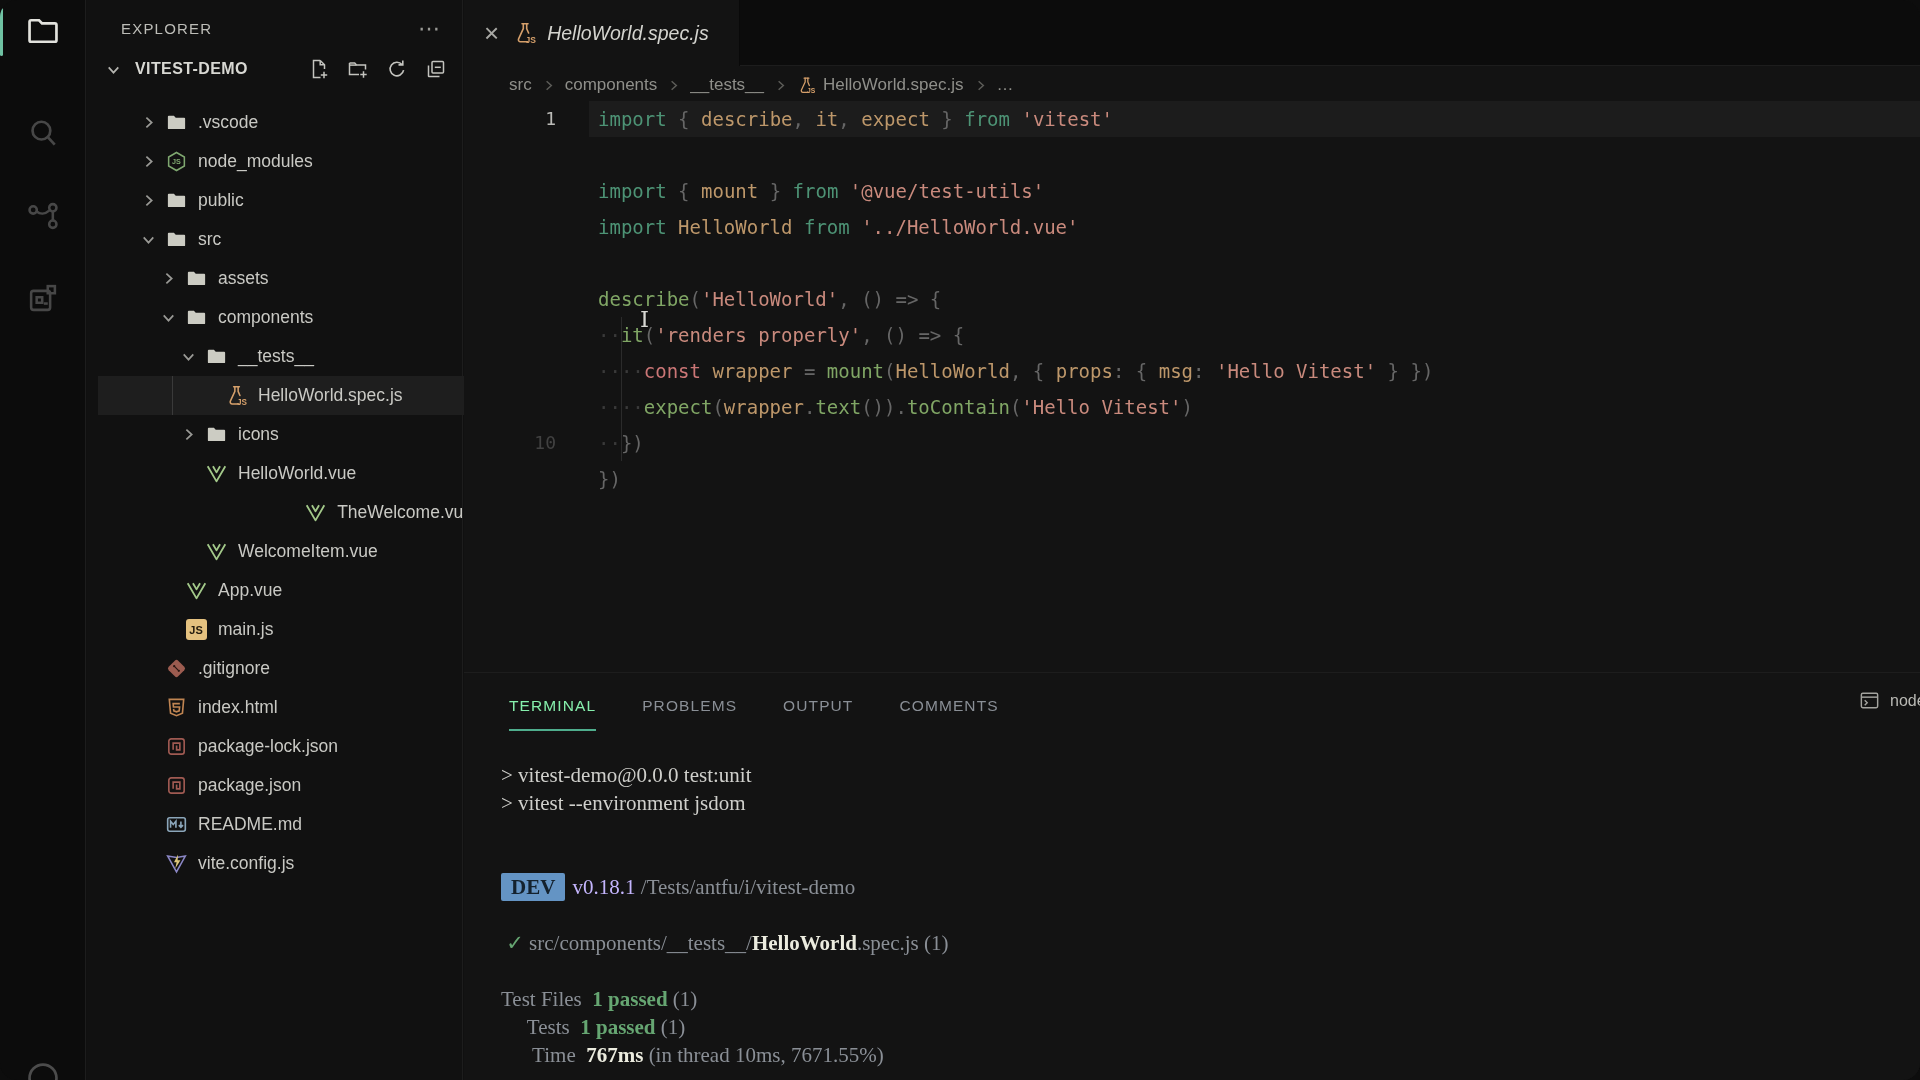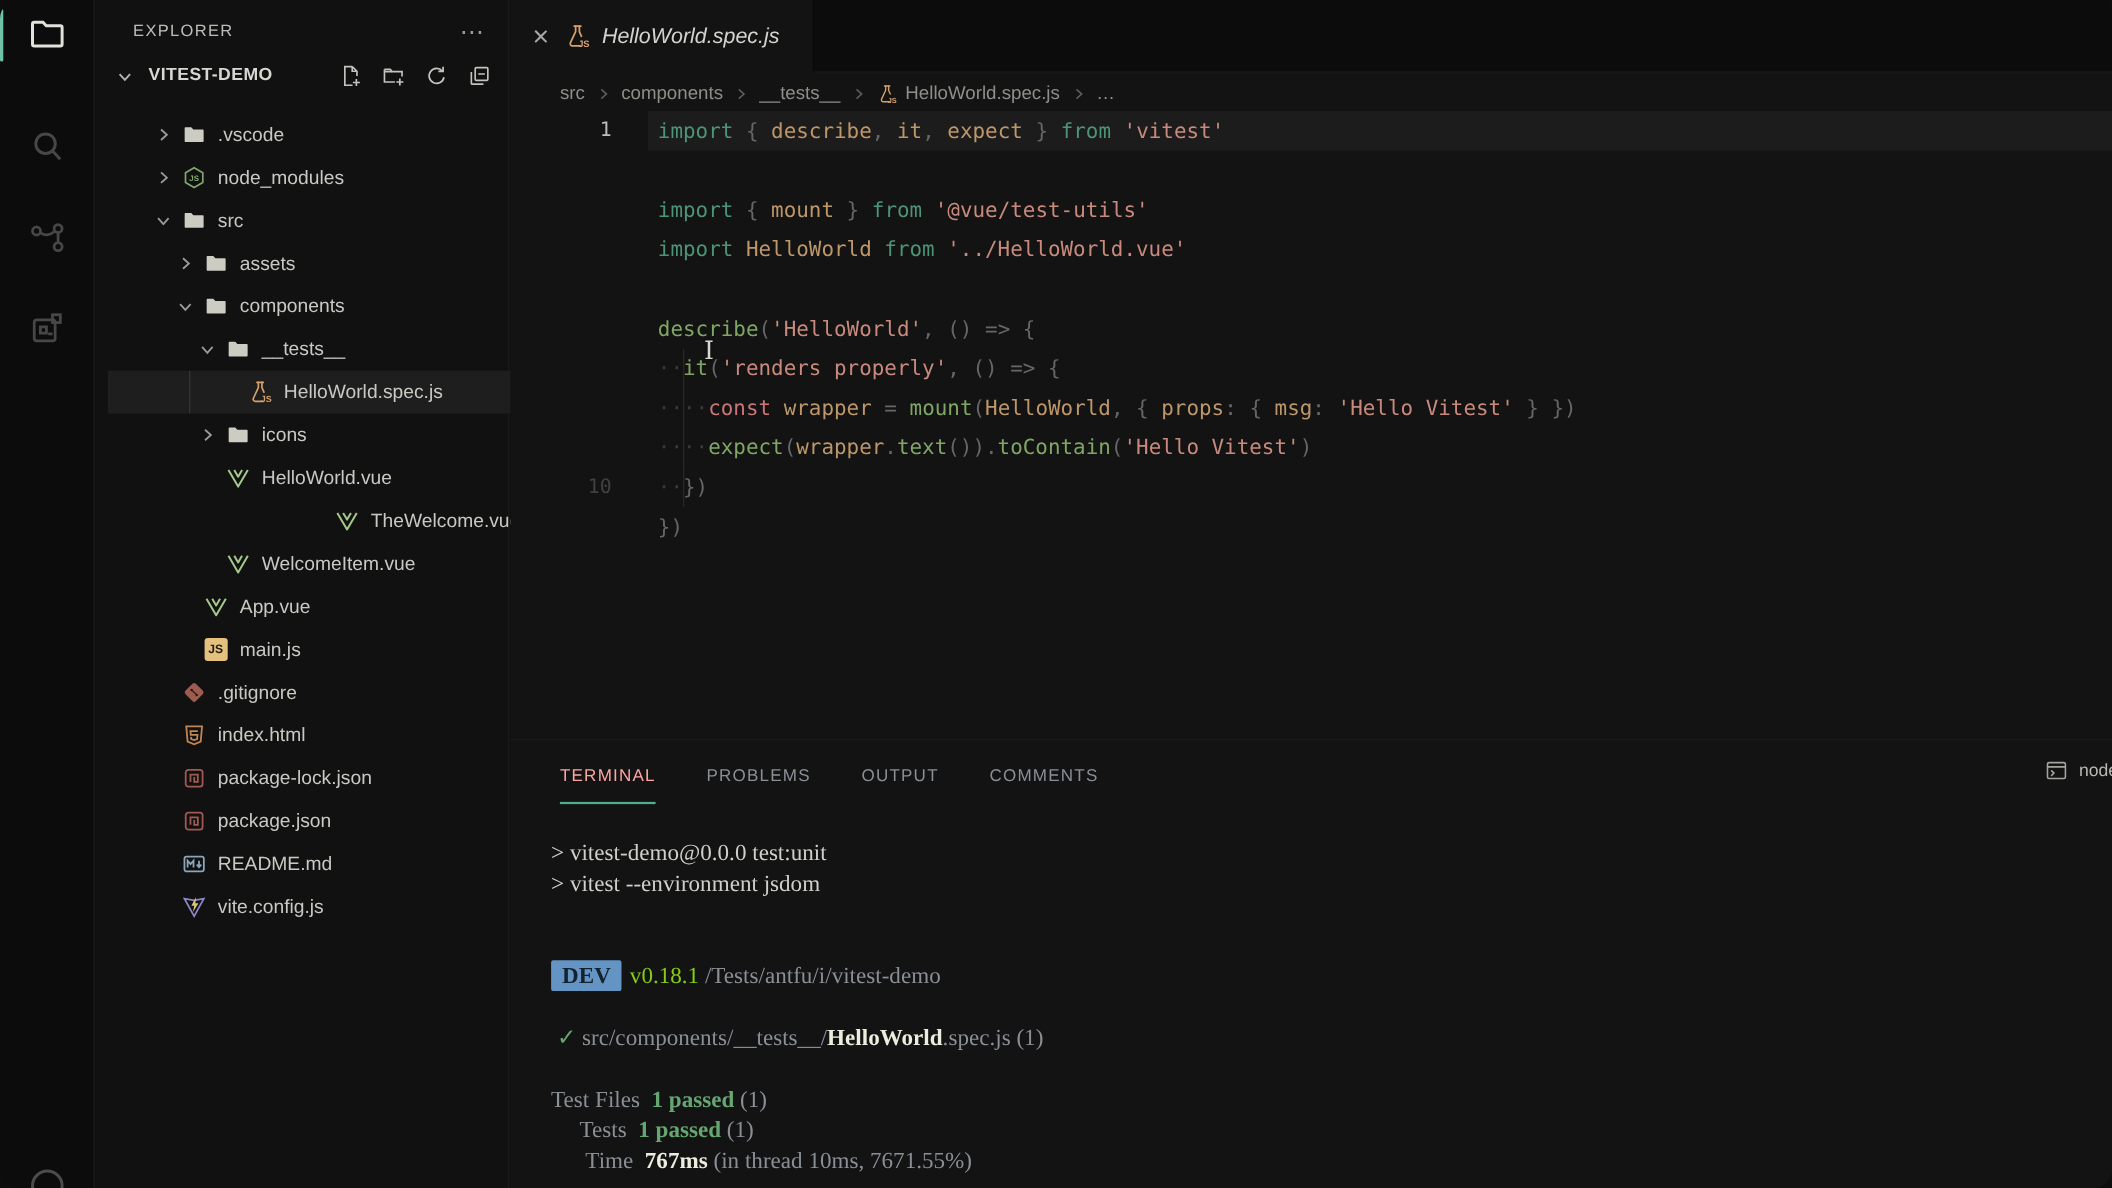--- a/index.html
+++ b/index.html
@@ -59,29 +59,29 @@
   .ct .g { position:absolute; left:32px; top:0; bottom:0; width:1px; background:#2b2b2b; }
   .tk-k { color:#4d9375; } .tk-c { color:#cb7676; } .tk-v { color:#bd976a; }
   .tk-f { color:#80a665; } .tk-s { color:#c98a7d; } .tk-p { color:#666666; }
   .tk-t { color:#b5b5b0; } .tk-w { color:#3a3a3a; }
   .ibeam { position:absolute; left:176px; top:306px; font-family:"DejaVu Serif", serif; font-size:23px; color:#d6d6d2; text-shadow:0 0 2px #000; pointer-events:none; }
 
   
   .panel { position:absolute; left:0; right:0; top:672px; bottom:0; background:#131313; border-top:1px solid #1d1d1d; }
   .panel-header { display:flex; align-items:flex-end; height:58px; padding-left:45px; position:relative; }
   .ptab { font-size:15.5px; letter-spacing:1.1px; color:#8a8f96; padding-bottom:14px; margin-right:46px; cursor:pointer; border-bottom:2px solid transparent; }
-  .ptab.active { color:#fca5a5; border-bottom-color:#4fae8d; }
+  .ptab.active { color:#86efac; border-bottom-color:#4fae8d; }
   .panel-right { position:absolute; left:1394px; top:16px; display:flex; align-items:center; gap:9px; color:#b9b9b4; font-size:16px; white-space:nowrap; }
   .panel-right svg { width:23px; height:23px; }
   .term { position:absolute; left:37px; top:88px; right:0; bottom:0; font-family:Liberation Serif, serif; font-size:21px; }
   .tl { height:28px; line-height:28px; white-space:pre; }
   .sg-t { color:#cfcfcb; } .sg-dim { color:#8a8f96; } .sg-grn { color:#66a672; }
   .sg-grnb { color:#66a672; font-weight:bold; } .sg-wb { color:#ececе8; color:#ececе8; }
   .sg-wb { color:#ececdf; font-weight:bold; }
-  .sg-blu { color:#84cc16; }
+  .sg-blu { color:#c4b5fd; }
   .sg-badge { display:inline-block; background:#6494c4; color:#14222e; font-weight:bold; padding:0 10px; border-radius:2px; margin-right:2px; }
 </style>
 </head>
 <body>
 
 <div class="app">
 
   <div class="activitybar">
     <div class="ab-ind"></div>
     <div class="ab-icon" style="top:11px;">
@@ -185,20 +185,33 @@
           </span>
           <span class="t-icon">
             <svg viewBox="0 0 24 24">
               <path d="M12 2.6l8.2 4.7v9.4L12 21.4l-8.2-4.7V7.3z" fill="none" stroke="#7fa870" stroke-width="1.6"></path>
               <text x="12" y="14.8" font-size="7.5" font-weight="bold" fill="#7fa870" text-anchor="middle" font-family="sans-serif">JS</text>
             </svg>
           </span>
           <span class="t-label">node_modules</span>
         </div>
         <div class="trow" style="padding-left: 34px;">
+          <span class="t-chev">
+            <svg viewBox="0 0 16 16" fill="none" stroke="#9a9a96" stroke-width="1.6">
+              <path d="M6 3.5l5 4.5-5 4.5"></path>
+            </svg>
+          </span>
+          <span class="t-icon">
+            <svg viewBox="0 0 24 24">
+              <path d="M3 5.9c0-.6.4-1 1-1h5.3l1.9 2.1H20c.6 0 1 .4 1 1v9.9c0 .6-.4 1-1 1H4c-.6 0-1-.4-1-1V5.9z" fill="#ccccc3"></path>
+            </svg>
+          </span>
+          <span class="t-label">public</span>
+        </div>
+        <div class="trow" style="padding-left: 34px;">
           <span class="t-chev down">
             <svg viewBox="0 0 16 16" fill="none" stroke="#9a9a96" stroke-width="1.6">
               <path d="M6 3.5l5 4.5-5 4.5"></path>
             </svg>
           </span>
           <span class="t-icon">
             <svg viewBox="0 0 24 24">
               <path d="M3 5.9c0-.6.4-1 1-1h5.3l1.9 2.1H20c.6 0 1 .4 1 1v9.9c0 .6-.4 1-1 1H4c-.6 0-1-.4-1-1V5.9z" fill="#ccccc3"></path>
             </svg>
           </span>

